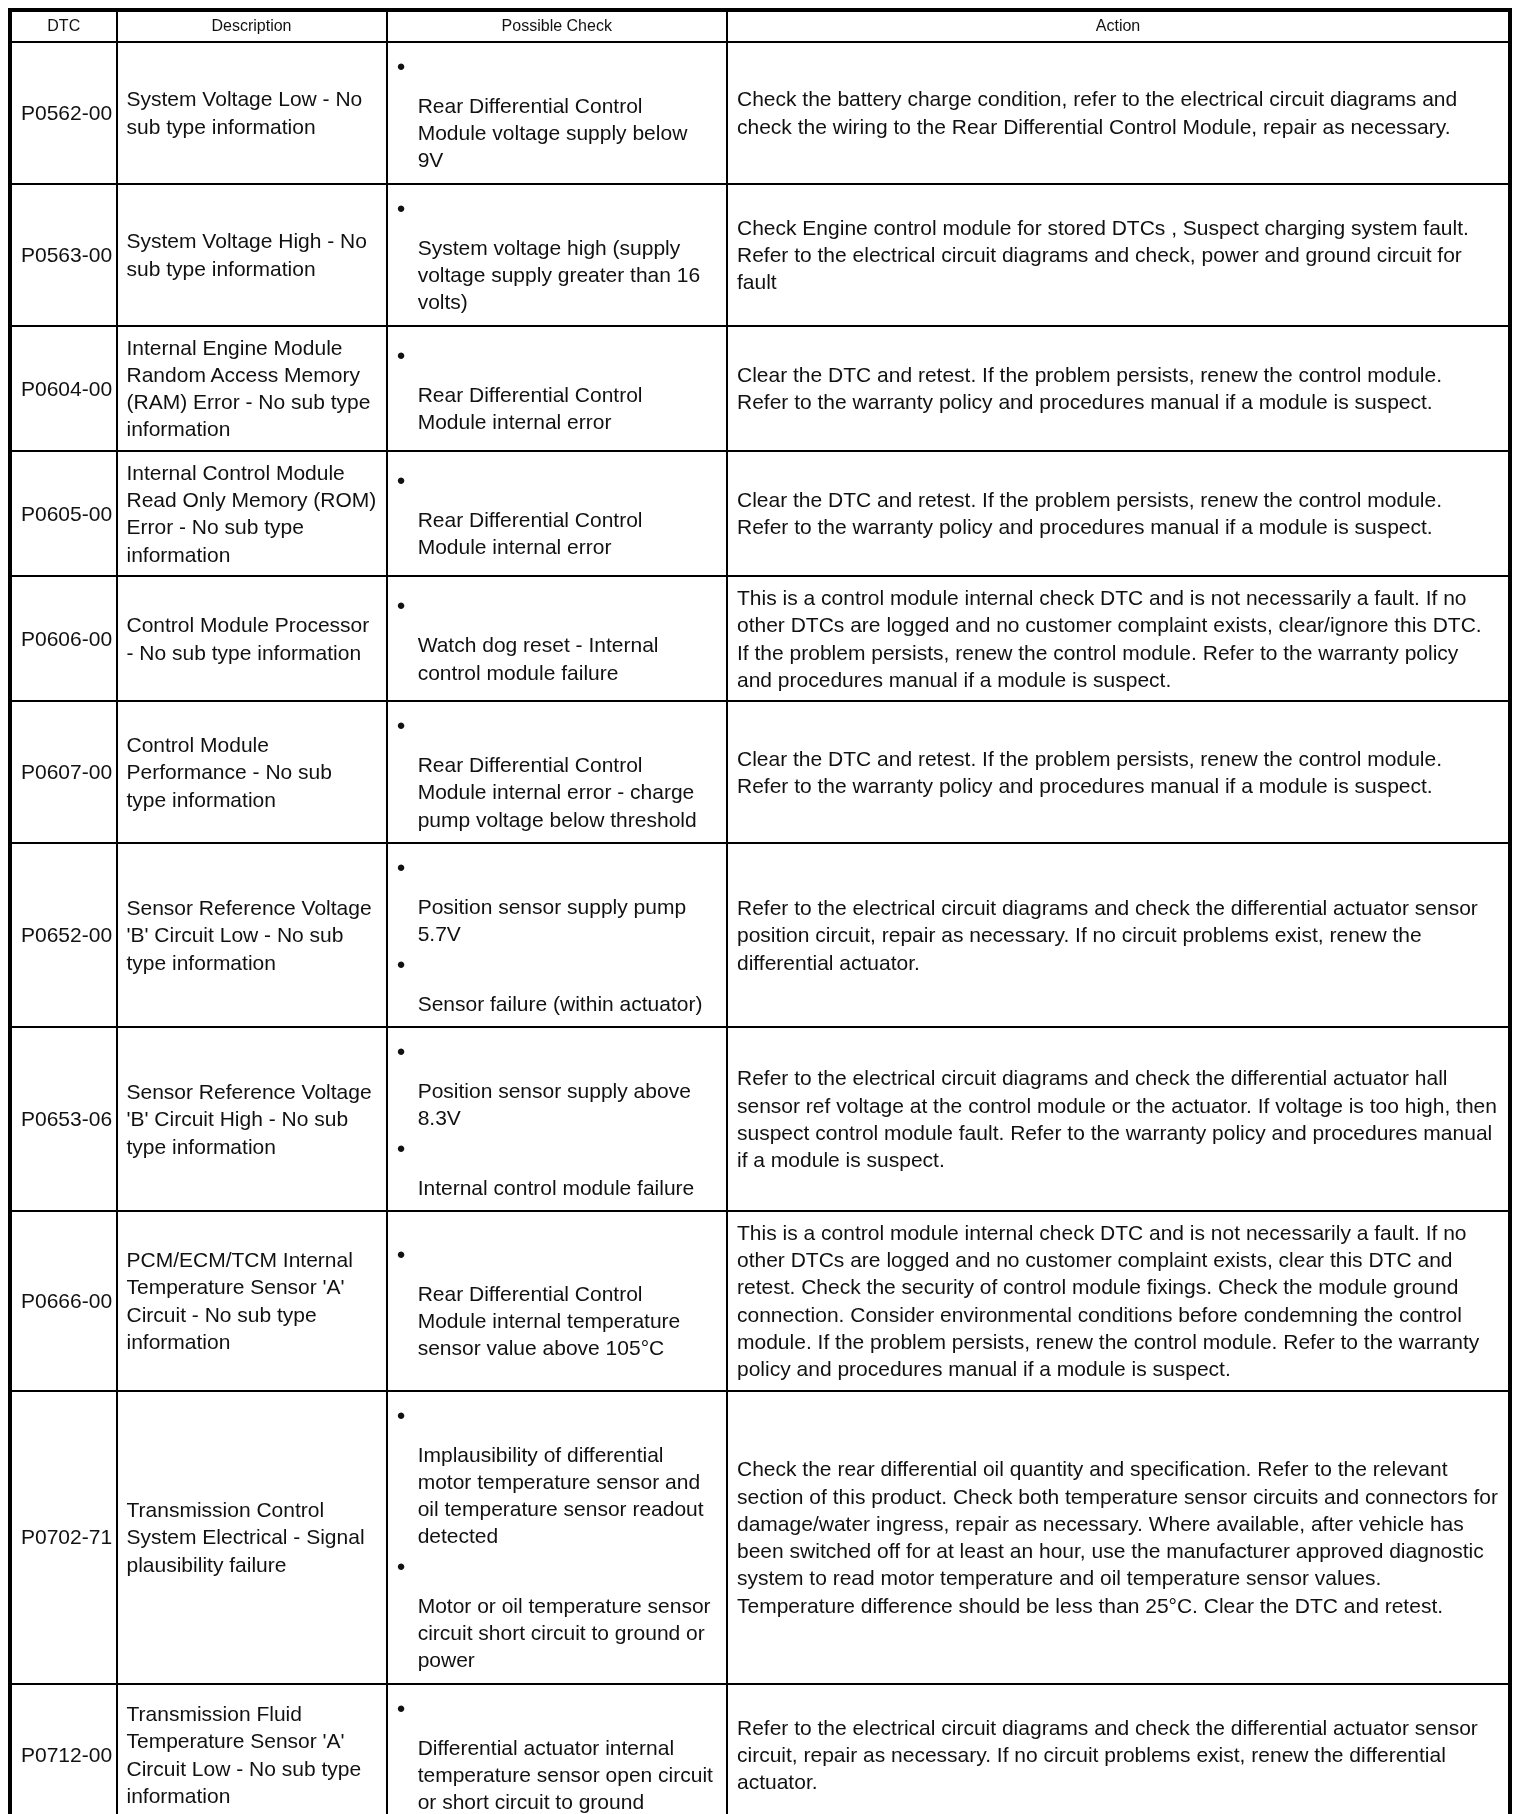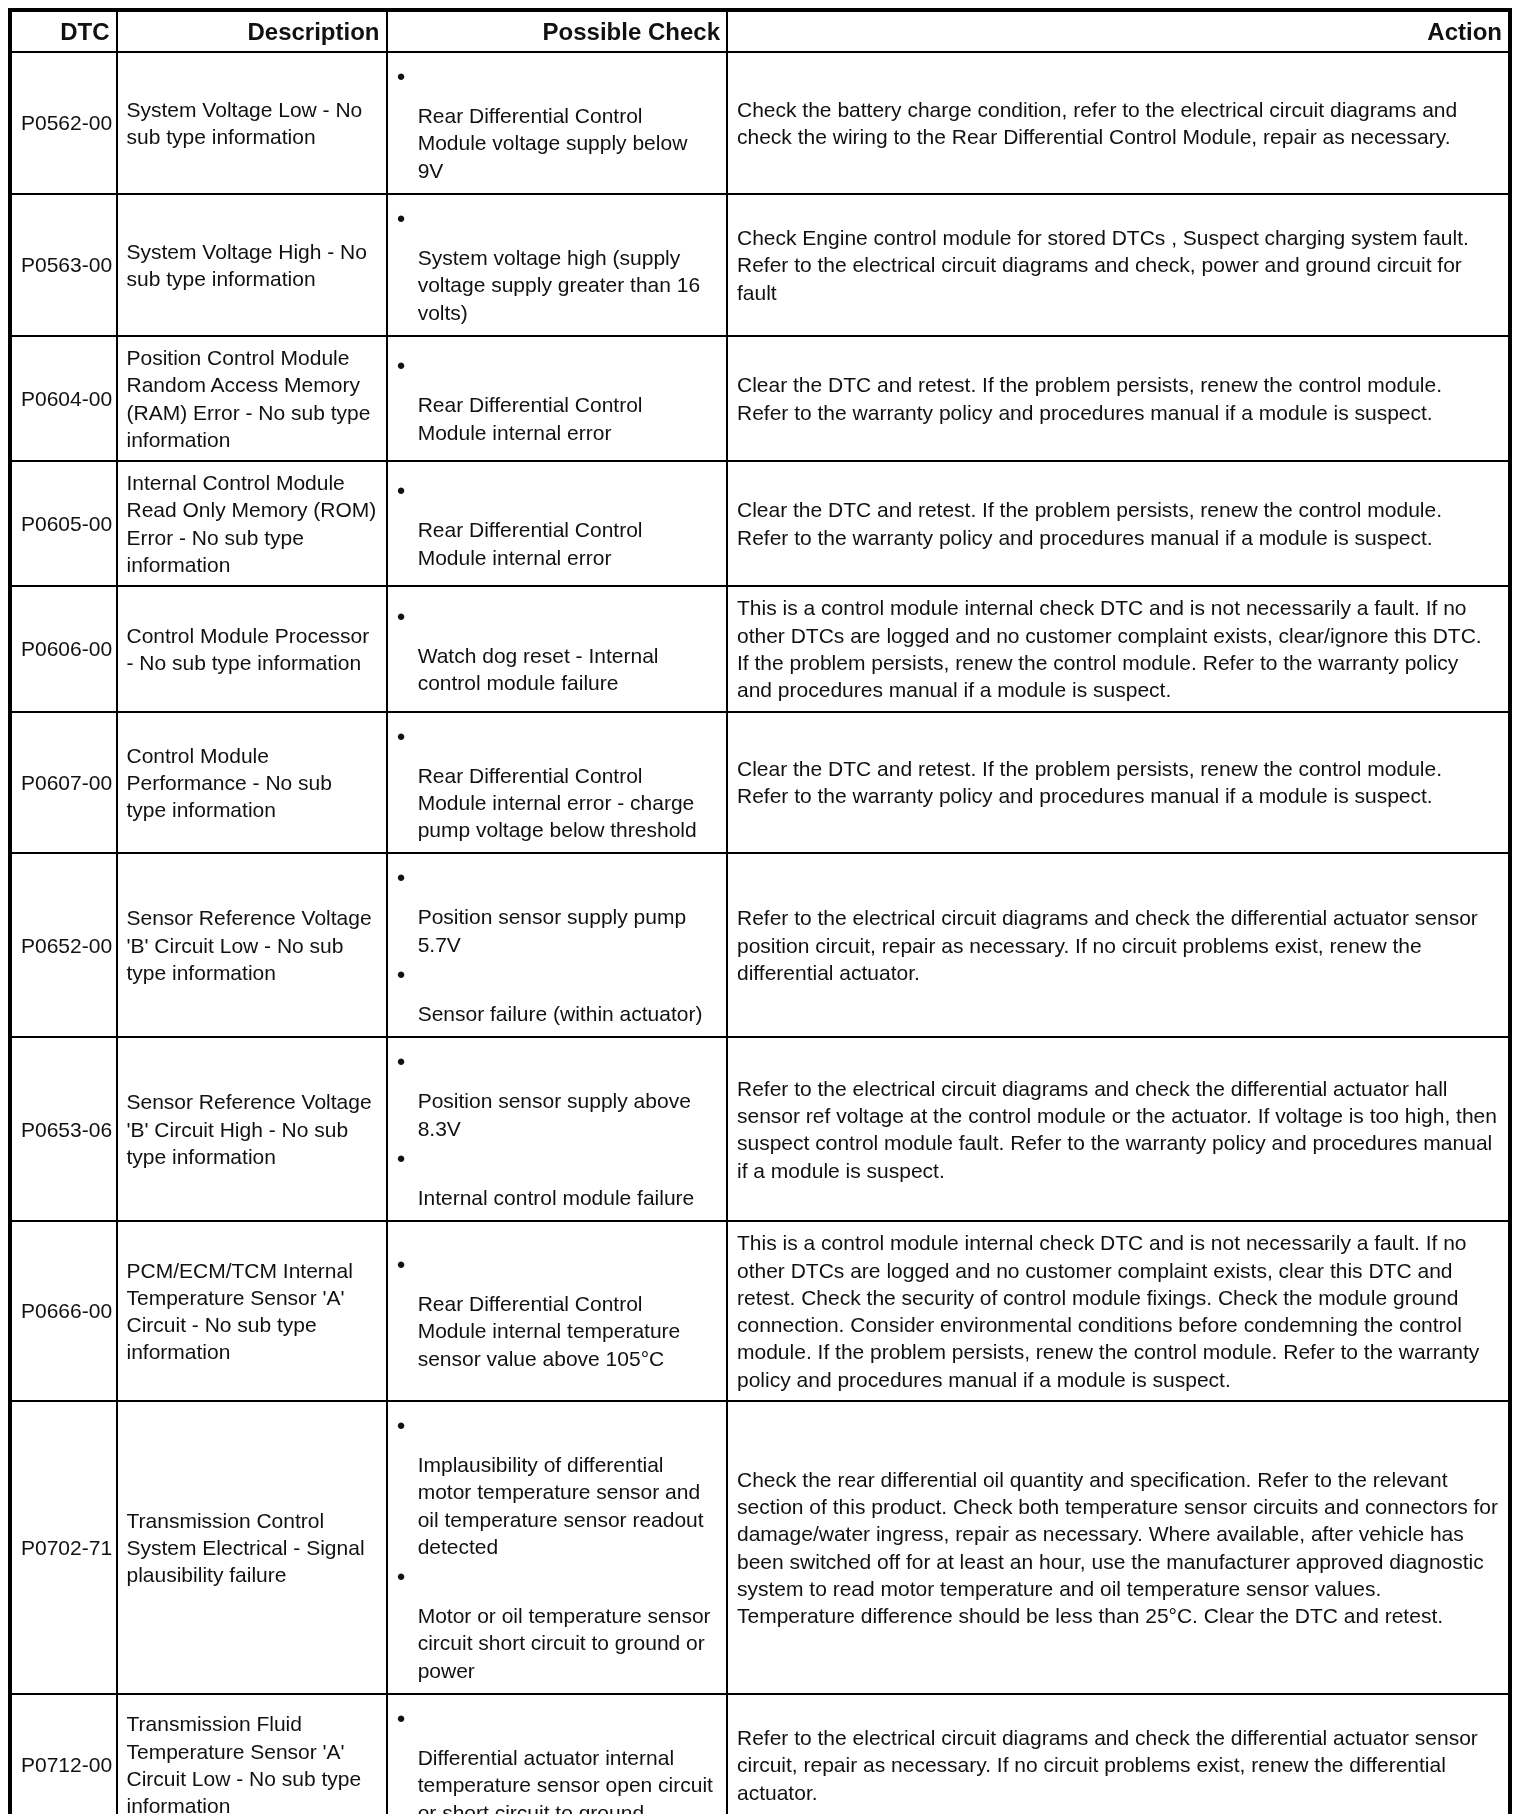--- a/index.html
+++ b/index.html
@@ -25,23 +25,23 @@
     line-height: 1.3;
   }
   table.dtc-table th,
   table.dtc-table td {
     border: 2px solid #000000;
     vertical-align: middle;
     padding: 7px 9px;
     word-wrap: break-word;
   }
   table.dtc-table th {
-    font-weight: bold;
-    text-align: right;
-    font-size: 24px;
+    font-weight: normal;
+    text-align: center;
+    font-size: 16px;
     padding: 4px 6px;
   }
   col.c-dtc   { width: 7.1%; }
   col.c-desc  { width: 18.0%; }
   col.c-cause { width: 22.7%; }
   col.c-act   { width: 52.2%; }
   td.dtc-cell {
     padding-left: 6px;
     padding-right: 4px;
     white-space: nowrap;
@@ -97,21 +97,21 @@
           <td class="causes-cell">
             <div class="cause-item">
               <span class="cause-bullet">●</span>
               <span class="cause-text">System voltage high (supply voltage supply greater than 16 volts)</span>
             </div>
           </td>
           <td class="action-cell">Check Engine control module for stored DTCs , Suspect charging system fault. Refer to the electrical circuit diagrams and check, power and ground circuit for fault</td>
         </tr>
         <tr>
           <td class="dtc-cell">P0604-00</td>
-          <td class="desc-cell">Position Control Module Random Access Memory (RAM) Error - No sub type information</td>
+          <td class="desc-cell">Internal Engine Module Random Access Memory (RAM) Error - No sub type information</td>
           <td class="causes-cell">
             <div class="cause-item">
               <span class="cause-bullet">●</span>
               <span class="cause-text">Rear Differential Control Module internal error</span>
             </div>
           </td>
           <td class="action-cell">Clear the DTC and retest. If the problem persists, renew the control module. Refer to the warranty policy and procedures manual if a module is suspect.</td>
         </tr>
         <tr>
           <td class="dtc-cell">P0605-00</td>

